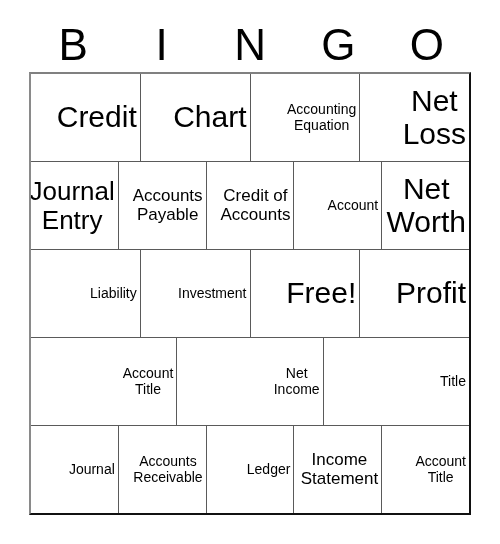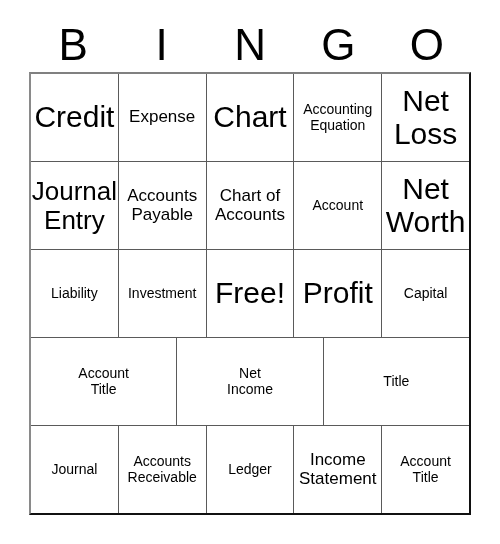--- a/index.html
+++ b/index.html
@@ -70,21 +70,21 @@
     min-height: 0;
   }
   .grid-row + .grid-row {
     border-top: 1.5px solid #5a5a5a;
   }
   .cell {
     flex: 1 1 0;
     min-width: 0;
     display: flex;
     align-items: center;
-    justify-content: center;
+    justify-content: flex-end;
     text-align: center;
     padding: 2px 3px;
     box-sizing: border-box;
     overflow: hidden;
   }
   .cell + .cell {
     border-left: 1.5px solid #5a5a5a;
   }
   .cell-text {
     display: block;
@@ -113,23 +113,20 @@
     <div class="header-letter">O</div>
   </div>
 
   <div id="grid">
 
     <div class="grid-row">
       <div class="cell">
           <span class="cell-text fs-xl">Credit</span>
         </div>
       <div class="cell">
-          <span class="cell-text fs-sm">Expense</span>
-        </div>
-      <div class="cell">
           <span class="cell-text fs-xl">Chart</span>
         </div>
       <div class="cell">
           <span class="cell-text fs-xs">Accounting
 Equation</span>
         </div>
       <div class="cell">
           <span class="cell-text fs-xl">Net
 Loss</span>
         </div>
@@ -138,21 +135,21 @@
     <div class="grid-row">
       <div class="cell">
           <span class="cell-text fs-lg">Journal
 Entry</span>
         </div>
       <div class="cell">
           <span class="cell-text fs-sm">Accounts
 Payable</span>
         </div>
       <div class="cell">
-          <span class="cell-text fs-sm">Chart of
+          <span class="cell-text fs-sm">Credit of
 Accounts</span>
         </div>
       <div class="cell">
           <span class="cell-text fs-md">Account</span>
         </div>
       <div class="cell">
           <span class="cell-text fs-xl">Net
 Worth</span>
         </div>
     </div>
@@ -163,23 +160,20 @@
         </div>
       <div class="cell">
           <span class="cell-text fs-xs">Investment</span>
         </div>
       <div class="cell">
           <span class="cell-text fs-xl">Free!</span>
         </div>
       <div class="cell">
           <span class="cell-text fs-xl">Profit</span>
         </div>
-      <div class="cell">
-          <span class="cell-text fs-md">Capital</span>
-        </div>
     </div>
 
     <div class="grid-row">
       <div class="cell">
           <span class="cell-text fs-md">Account
 Title</span>
         </div>
       <div class="cell">
           <span class="cell-text fs-md">Net
 Income</span>

